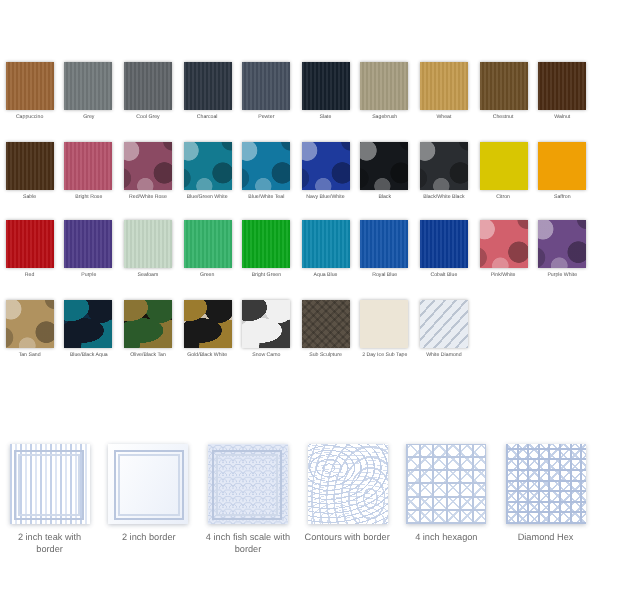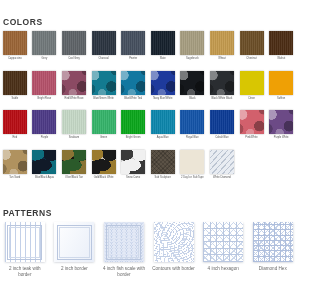--- a/index.html
+++ b/index.html
@@ -134,21 +134,20 @@
     margin-top:4px;text-align:center;
     font-size:4.6px;line-height:5.8px;color:#6a6a6a;
     padding:0 3px;
   }
 </style>
 </head>
 <body>
 
 <div class="page">
 
-  <div class="section-title" id="colors-title">COLORS</div>
 
   <div id="colors-grid">
       <div class="cswatch-cell">
         <div class="cswatch" style="background-color: rgb(154, 101, 54);">
           <div class="grain"></div>
         </div>
         <div class="clabel">Cappuccino</div>
       </div>
       <div class="cswatch-cell">
         <div class="cswatch" style="background-color: rgb(113, 120, 122);">
@@ -361,21 +360,20 @@
         <div class="clabel">2 Day Ice Sub Tape</div>
       </div>
       <div class="cswatch-cell">
         <div class="cswatch" style="background-color: rgb(232, 236, 242);">
           <div class="diag"></div>
         </div>
         <div class="clabel">White Diamond</div>
       </div>
     </div>
 
-  <div class="section-title" id="patterns-title">PATTERNS</div>
 
   <div id="patterns-grid">
       <div class="pcell">
         <div class="ptile p-stripes">
           <div class="inner"></div>
           <div class="pborder"></div>
           <div class="pborder2"></div>
         </div>
         <div class="plabel">2 inch teak with border</div>
       </div>

